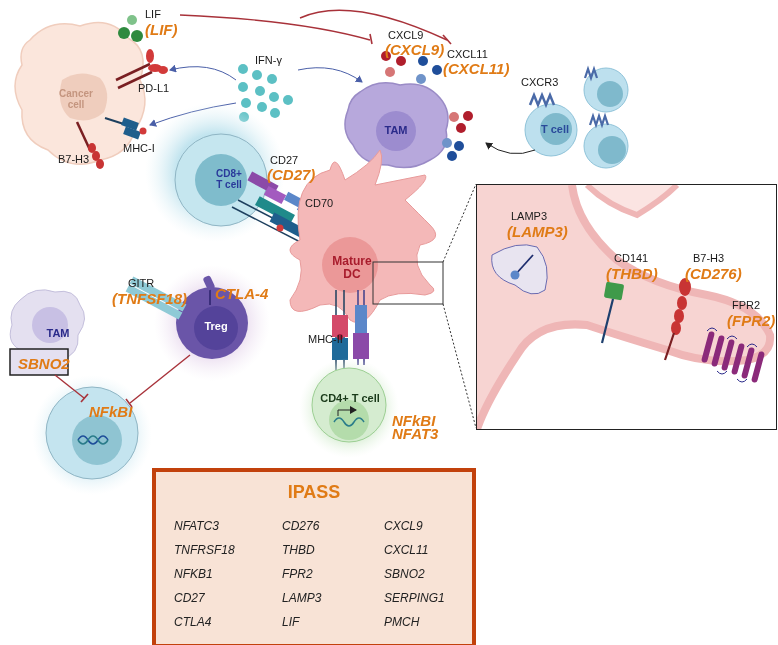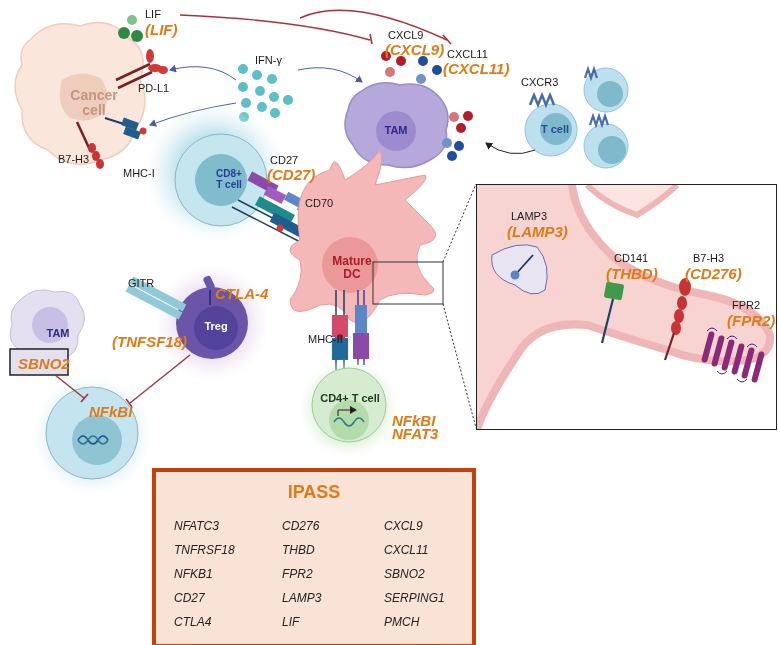--- a/index.html
+++ b/index.html
@@ -202,44 +202,44 @@
     <circle cx="97" cy="440" r="25" fill="#8fc4d2"></circle>
     <path d="M78,440 q5,-8 10,0 t10,0 t10,0" fill="none" stroke="#1f4e9a" stroke-width="1.5"></path>
     <path d="M78,440 q5,8 10,0 t10,0 t10,0" fill="none" stroke="#2a7c8a" stroke-width="1.5"></path>
   </g>
   <line x1="55" y1="375" x2="84" y2="398" stroke="#a8323a" stroke-width="1.4"></line>
   <line x1="81" y1="402" x2="88" y2="394" stroke="#a8323a" stroke-width="1.6"></line>
   <line x1="190" y1="355" x2="130" y2="403" stroke="#a8323a" stroke-width="1.4"></line>
   <line x1="126" y1="399" x2="132" y2="407" stroke="#a8323a" stroke-width="1.6"></line>
 </svg>
 
-<div class="cellname" style="left:64px;top:88px;width:60px;font-size:14px;color:#c4957f;white-space:pre-line;">Cancer
+<div class="cellname" style="left:46px;top:88px;width:60px;font-size:10px;color:#c4957f;white-space:pre-line;">Cancer
 cell</div>
 <div class="lbl" style="left:145px;top:8px;">LIF</div>
 <div class="gene" style="left:145px;top:21px;">(LIF)</div>
 <div class="lbl" style="left:138px;top:82px;">PD-L1</div>
 <div class="lbl" style="left:58px;top:153px;">B7-H3</div>
-<div class="lbl" style="left:123px;top:142px;margin-top:25px;">MHC-I</div>
+<div class="lbl" style="left:123px;top:142px;">MHC-I</div>
 <div class="lbl" style="left:255px;top:54px;">IFN-γ</div>
 <div class="lbl" style="left:388px;top:29px;">CXCL9</div>
 <div class="gene" style="left:385px;top:41px;">(CXCL9)</div>
 <div class="lbl" style="left:447px;top:48px;">CXCL11</div>
 <div class="gene" style="left:443px;top:60px;">(CXCL11)</div>
 <div class="lbl" style="left:521px;top:76px;">CXCR3</div>
 <div class="cellname" style="left:371px;top:124px;width:50px;font-size:11px;color:#2a2a8a;">TAM</div>
 <div class="cellname" style="left:530px;top:123px;width:50px;font-size:11px;color:#2a4a9a;">T cell</div>
 <div class="cellname" style="left:199px;top:168px;width:60px;font-size:10px;color:#2a3a9a;white-space:pre-line;">CD8+
 T cell</div>
 <div class="lbl" style="left:270px;top:154px;">CD27</div>
 <div class="gene" style="left:267px;top:166px;">(CD27)</div>
 <div class="lbl" style="left:305px;top:197px;">CD70</div>
 <div class="cellname" style="left:322px;top:255px;width:60px;font-size:12px;color:#a81c2c;white-space:pre-line;">Mature
 DC</div>
 <div class="lbl" style="left:128px;top:277px;">GITR</div>
-<div class="gene" style="left:112px;top:290px;margin-top:43px;">(TNFSF18)</div>
+<div class="gene" style="left:112px;top:290px;">(TNFSF18)</div>
 <div class="gene" style="left:215px;top:285px;">CTLA-4</div>
 <div class="cellname" style="left:196px;top:320px;width:40px;font-size:11px;color:#fff;">Treg</div>
 <div class="cellname" style="left:38px;top:327px;width:40px;font-size:11px;color:#2a2a8a;">TAM</div>
 <div class="gene" style="left:18px;top:355px;">SBNO2</div>
 <div class="gene" style="left:89px;top:403px;">NFkBI</div>
 <div class="lbl" style="left:290px;top:333px;margin-left:18px;">MHC-II</div>
 <div class="cellname" style="left:310px;top:392px;width:80px;font-size:11px;color:#1a3a1a;">CD4+ T cell</div>
 <div class="gene" style="left:392px;top:412px;">NFkBI</div>
 <div class="gene" style="left:392px;top:425px;">NFAT3</div>
 

